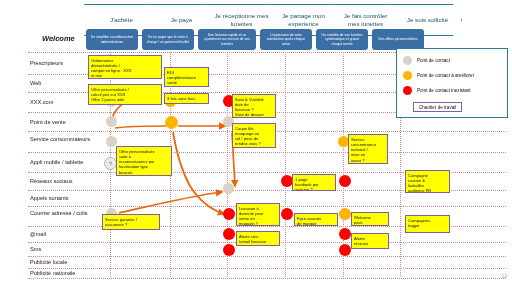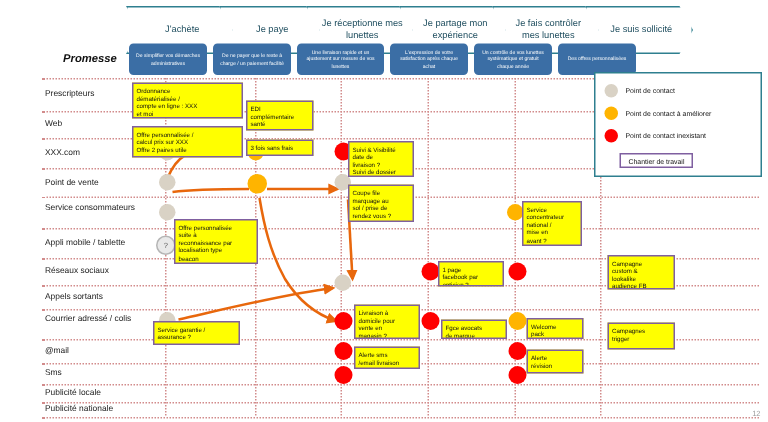--- a/index.html
+++ b/index.html
@@ -126,21 +126,21 @@
   <div class="chev" style="left:266px;top:4px;width:72px;height:32px;">
     <span>Je partage mon expérience</span>
   </div>
   <div class="chev" style="left:328px;top:4px;width:72px;height:32px;">
     <span>Je fais contrôler mes lunettes</span>
   </div>
   <div class="chev" style="left:390px;top:4px;width:72px;height:32px;">
     <span>Je suis sollicité</span>
   </div>
 
-  <div class="promise-label" style="left:42px;top:34px;">Promesse</div>
+  <div class="promise-label" style="left:42px;top:34px;">Welcome</div>
 
   <div class="promise" style="left:86px;top:29px;width:52px;height:21px;">
     <span>De simplifier vos démarches administratives</span>
   </div>
   <div class="promise" style="left:142px;top:29px;width:52px;height:21px;">
     <span>De ne payer que le reste à charge / un paiement facilité</span>
   </div>
   <div class="promise" style="left:198px;top:29px;width:58px;height:21px;">
     <span>Une livraison rapide et un ajustement sur mesure de vos lunettes</span>
   </div>

